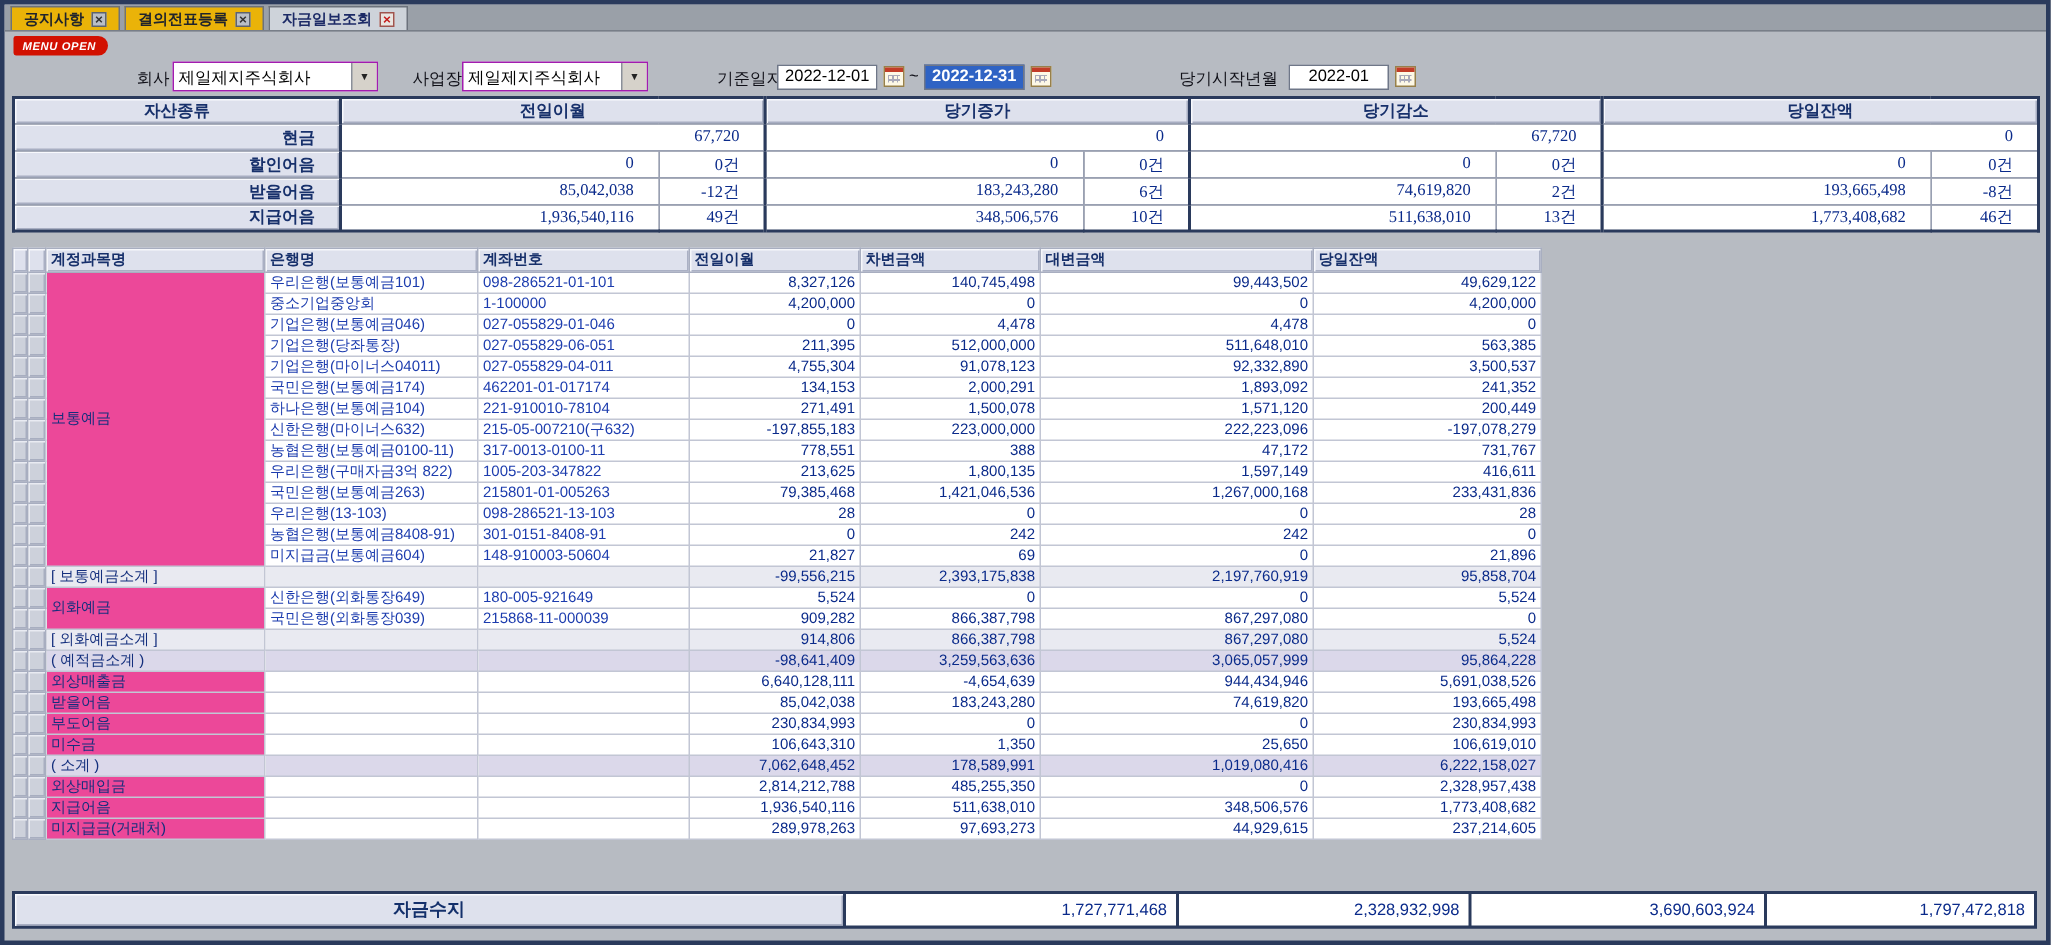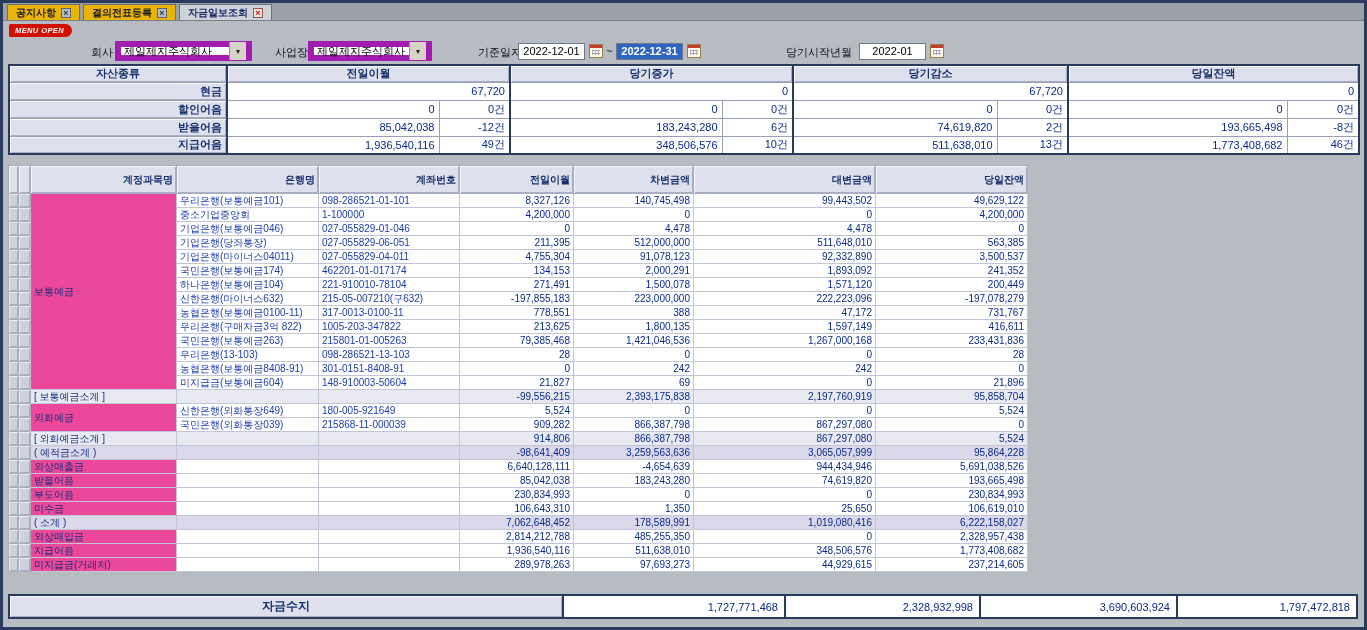--- a/index.html
+++ b/index.html
@@ -12,43 +12,43 @@
   .tab{height:16px;display:flex;align-items:center;gap:5px;padding:0 8px;font-size:10px;font-weight:bold;color:#20242c;background:#eab308;border:1px solid #6c727c;border-bottom:none;cursor:default;white-space:nowrap;}
   .tab.active{background:#ced3da;color:#1c2a66;}
   .tx{width:10px;height:10px;line-height:8px;text-align:center;font-size:9px;background:#b9bec6;border:1px solid #5d636e;color:#333;}
   .tab.active .tx{color:#c41b1b;border-color:#a0544e;background:#e9e5e1;}
 
   .menuopen{position:absolute;top:21px;left:6px;background:#d21000;color:#fff;font-size:7.5px;font-weight:bold;font-style:italic;padding:2px 8px 2px 6px;border-radius:2px 8px 8px 2px;letter-spacing:.4px;}
 
   
   .filterbar{position:absolute;top:34px;left:0;right:0;height:27px;}
   .flbl{position:absolute;top:8px;font-size:11px;color:#101018;white-space:nowrap;}
-  .dd{position:absolute;top:4px;height:20px;background:#fff;border:6px solid #a21caf;display:flex;align-items:center;}
+  .dd{position:absolute;top:4px;height:20px;background:#fff;border:1px solid #a21caf;display:flex;align-items:center;}
   .ddtxt{flex:1;font-size:11px;color:#000;padding:0 3px;white-space:nowrap;overflow:hidden;}
   .ddarw{width:17px;height:18px;background:#d6d2ca;border-left:1px solid #8a8f99;font-size:7px;color:#222;display:flex;align-items:center;justify-content:center;}
   .date{position:absolute;top:6px;width:67px;height:17px;background:#fff;border:1px solid #6f7788;font-size:11px;color:#000;text-align:center;line-height:15px;}
   .date.sel{background:#2f63c4;color:#fff;font-weight:bold;}
   .cal{position:absolute;top:7px;width:14px;height:14px;background:#fdf8e6;border:1px solid #97804a;}
   .cal::before{content:"";position:absolute;top:0;left:0;right:0;height:3px;background:#c23c28;}
   .cal::after{content:"";position:absolute;left:2px;right:2px;top:5px;bottom:2px;
     background:repeating-linear-gradient(to right,#a9a9b9 0 1px,transparent 1px 3px),
                repeating-linear-gradient(to bottom,#a9a9b9 0 1px,transparent 1px 3px);}
 
   
   .stable{position:absolute;top:61px;left:5px;border-collapse:collapse;table-layout:fixed;width:1350px;border:2px solid #2a3a5c;font-size:11px;}
-  .stable th,.stable td{border:1px solid #99a0b2;height:18px;padding:0 4px;overflow:hidden;white-space:nowrap;}
+  .stable th,.stable td{border:1px solid #99a0b2;height:18px;padding:0 16px;overflow:hidden;white-space:nowrap;font-family:Liberation Serif, serif;}
   .stable th{background:#dee1ed;color:#17306b;font-weight:bold;text-align:center;box-shadow:inset 1px 1px 0 #f8f9fd,inset -1px -1px 0 #a8aec2;height:17px;}
   .stable td.rl{background:#dee1ed;color:#17306b;font-weight:bold;text-align:right;box-shadow:inset 1px 1px 0 #f8f9fd,inset -1px -1px 0 #a8aec2;}
   .stable td.amt,.stable td.cnt{background:#fff;text-align:right;color:#0a2a8a;}
   .stable .maj{border-left:2px solid #2a3a5c;}
 
   
   .dtable{position:absolute;top:162px;left:5px;border-collapse:collapse;table-layout:fixed;font-size:10px;border:1px solid #5e6880;background:#fff;}
   .dtable th,.dtable td{border:1px solid #c2c6d4;height:14px;line-height:13px;padding:0 3px;overflow:hidden;white-space:nowrap;}
-  .dtable thead th{background:#dee1ed;color:#17306b;font-weight:bold;text-align:right;height:28px;border-color:#a8aec0;box-shadow:inset 1px 1px 0 #f6f7fb,inset -1px -1px 0 #aab0c4;}
+  .dtable thead th{background:#dee1ed;color:#17306b;font-weight:bold;text-align:left;height:16px;border-color:#a8aec0;box-shadow:inset 1px 1px 0 #f6f7fb,inset -1px -1px 0 #aab0c4;}
   .dtable td.ind{background:#cdd1db;border-color:#a8aec0;box-shadow:inset 1px 1px 0 #e9ebf2,inset -1px -1px 0 #a8aec0;padding:0;}
   .dtable .name{text-align:left;color:#142f7d;vertical-align:middle;background:#ec4899;}
   .dtable .bank,.dtable .acct{color:#1c3cae;background:#fff;text-align:left;}
   .dtable .num{text-align:right;color:#0a2a8a;background:#fff;}
   .dtable tr.subtotal td:not(.ind){background:#e9eaf1;}
   .dtable tr.total td:not(.ind){background:#dbd8ea;}
 
   
   .footer{position:absolute;top:591px;left:5px;width:1350px;height:25px;background:#2a3a5c;border:2px solid #2a3a5c;display:flex;gap:2px;}
   .flabel{width:552px;background:#dee1ed;color:#14306b;font-weight:bold;font-size:12px;display:flex;align-items:center;justify-content:center;box-shadow:inset 1px 1px 0 #f8f9fd,inset -1px -1px 0 #a8aec2;}

